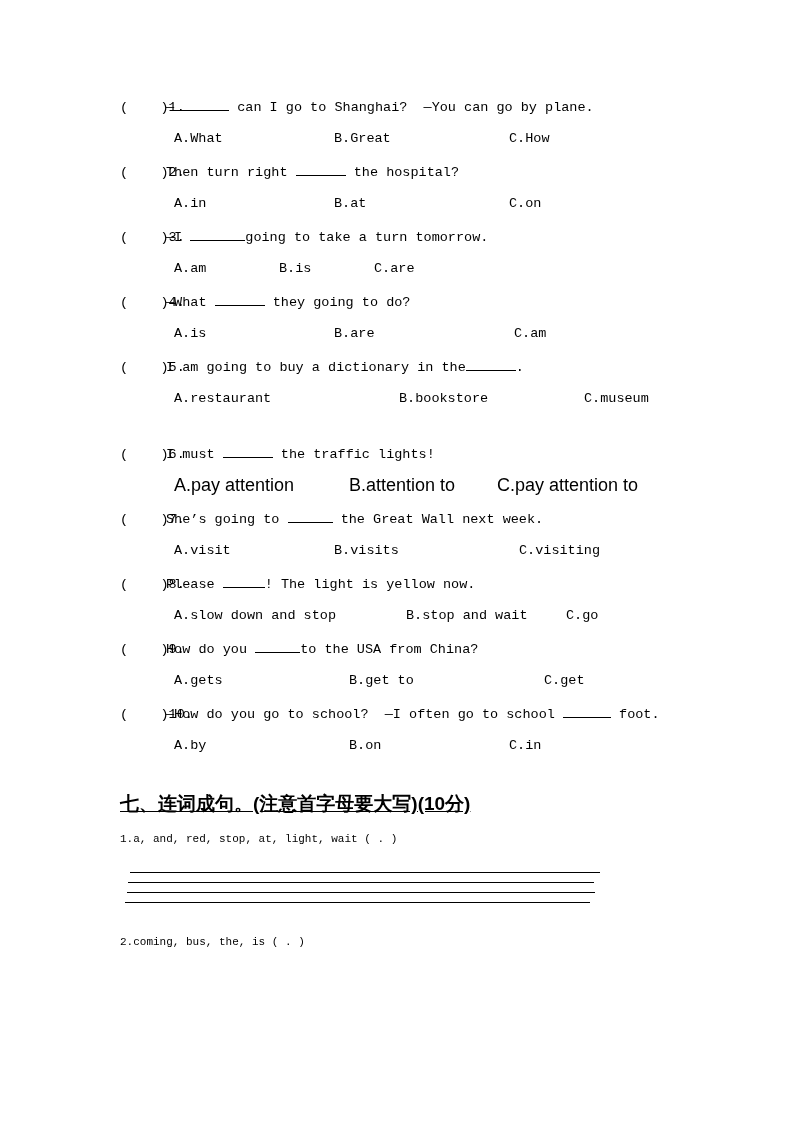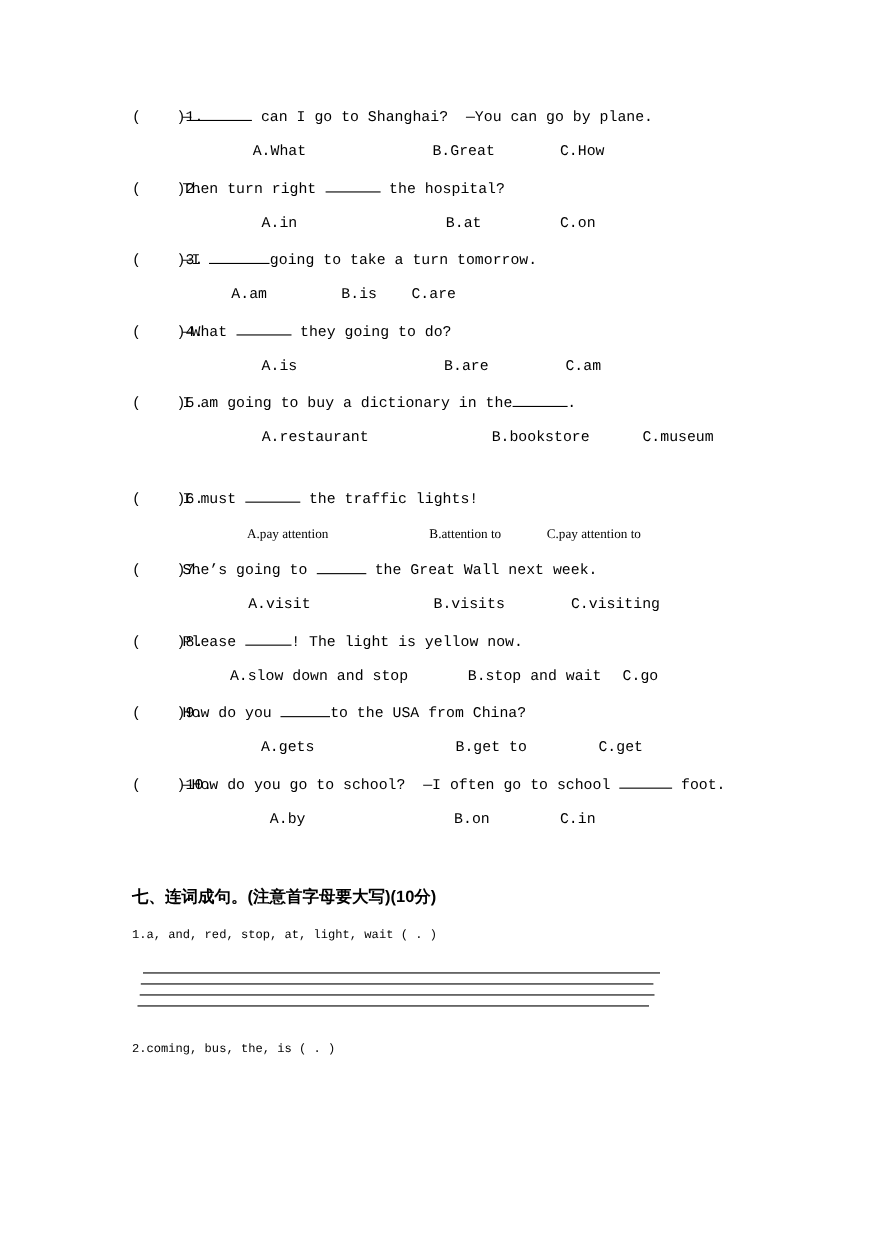--- a/index.html
+++ b/index.html
@@ -46,36 +46,36 @@
   .b-45 { width: 45px; }
   .b-42 { width: 42px; }
   .opts {
     font-family: "Liberation Mono", monospace;
     font-size: 13.5px;
     line-height: 31px;
     white-space: pre;
     padding-left: 54px;
   }
   .opts-wrap {
-    font-family: Liberation Serif, serif;
-    font-size: 12px;
+    font-family: Liberation Sans, sans-serif;
+    font-size: 18px;
     line-height: 31px;
     white-space: pre-wrap;
   }
   .opt {
     display: inline-block;
-    text-align: center;
   }
   .section-head {
     font-family: "Liberation Sans", sans-serif;
     font-weight: bold;
-    font-size: 15px;
+    font-size: 19px;
     line-height: 28px;
-    margin-top: 24px;
+    margin-top: 12px;
     margin-bottom: 6px;
+    text-decoration: underline;
   }
   .sent-line {
     font-family: "Liberation Mono", monospace;
     font-size: 11px;
     line-height: 30px;
     white-space: pre;
   }
   .answer-lines {
     margin: 18px 0 10px 0;
     padding-left: 5px;

